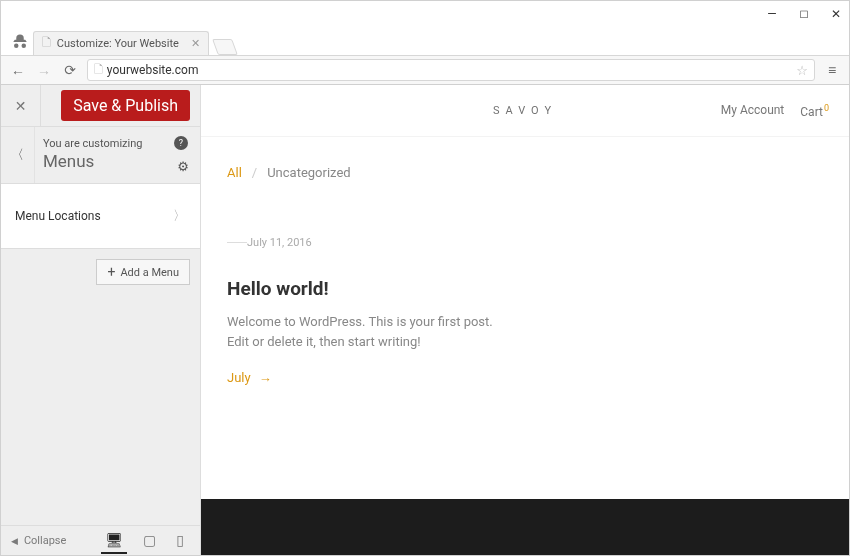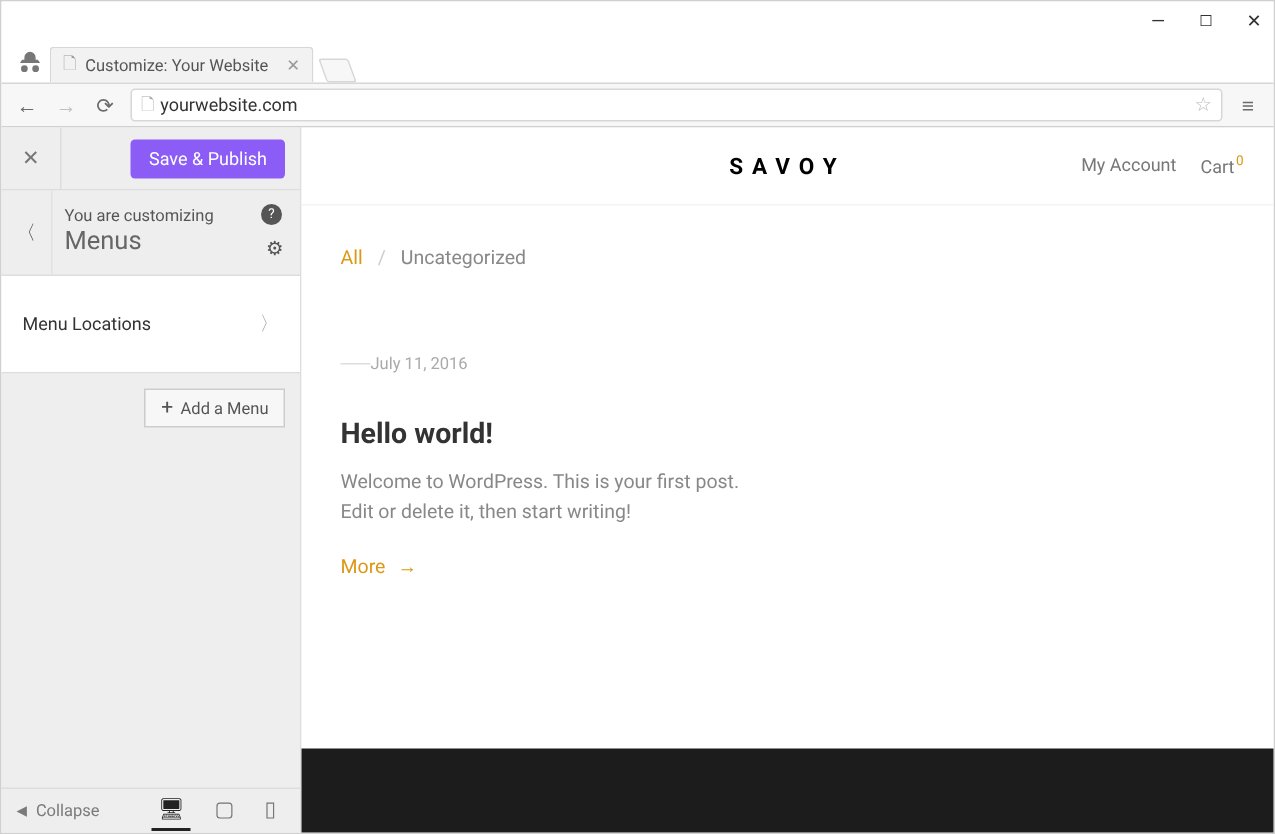--- a/index.html
+++ b/index.html
@@ -28,21 +28,21 @@
 .star{color:#b8b8b8;font-size:13px}
 
 
 .body{flex:1;display:flex;min-height:0}
 
 
 .sidebar{width:200px;background:#eeeeee;border-right:1px solid #ddd;display:flex;flex-direction:column}
 .sb-header{height:42px;background:#eee;display:flex;align-items:center;border-bottom:1px solid #ddd}
 .sb-close{width:40px;height:100%;display:flex;align-items:center;justify-content:center;border-right:1px solid #ddd;color:#777;font-size:14px;background:#eee}
 .sb-header .spacer{flex:1}
-.sb-save{background:#8b5cf6;color:#fff;border:none;font-size:12px;padding:6px 12px;border-radius:3px;margin-right:10px;cursor:pointer}
+.sb-save{background:#b91c1c;color:#fff;border:none;font-size:16px;padding:6px 12px;border-radius:3px;margin-right:10px;cursor:pointer}
 .sb-panel{padding:10px 14px 12px 42px;position:relative;border-bottom:1px solid #ddd;background:#eee}
 .sb-back{position:absolute;left:0;top:0;width:34px;height:100%;display:flex;align-items:center;justify-content:center;color:#555;font-size:13px;border-right:1px solid #e2e2e2}
 .sb-you{font-size:11px;color:#555}
 .sb-title{font-size:17px;color:#666;font-weight:400;margin-top:1px}
 .sb-help{position:absolute;right:12px;top:9px;color:#555;font-size:12px;background:#555;color:#fff;border-radius:50%;width:14px;height:14px;display:flex;align-items:center;justify-content:center;font-size:9px}
 .sb-gear{position:absolute;right:11px;bottom:9px;color:#555;font-size:13px}
 .sb-item{background:#fff;border-bottom:1px solid #ddd;padding:23px 14px;font-size:12px;color:#333;display:flex;justify-content:space-between;align-items:center;cursor:pointer}
 .sb-item .chev{color:#aaa;font-size:13px}
 .sb-area{flex:1;padding:10px;display:flex;justify-content:flex-end;align-items:flex-start}
 .add-menu{background:#f7f7f7;border:1px solid #ccc;font-size:11px;color:#555;padding:5px 10px;display:flex;align-items:center;gap:5px;cursor:pointer}
@@ -50,21 +50,21 @@
 .sb-footer{height:30px;border-top:1px solid #ddd;display:flex;align-items:center;background:#eee}
 .collapse{display:flex;align-items:center;gap:6px;font-size:11px;color:#7a7a7a;padding:0 10px;cursor:pointer}
 .collapse .tri{font-size:9px}
 .devices{margin-left:auto;display:flex;gap:12px;padding-right:12px}
 .device{color:#777;font-size:14px;padding:4px;cursor:pointer}
 .device.active{color:#222;border-bottom:2px solid #222}
 
 
 .preview{flex:1;background:#fff;display:flex;flex-direction:column}
 .phead{height:52px;display:flex;align-items:center;justify-content:center;position:relative;border-bottom:1px solid #f3f3f3}
-.logo{letter-spacing:6px;font-size:15px;font-weight:700;color:#000000}
+.logo{letter-spacing:6px;font-size:11px;font-weight:400;color:#737373}
 .pacct{position:absolute;right:20px;display:flex;gap:16px;font-size:12px;color:#777}
 .cart sup{color:#dc9814;font-size:9px;margin-left:1px}
 .pcontent{padding:28px 18px 0 26px;flex:1}
 .breadcrumb{font-size:13px;color:#888;display:flex;gap:10px;margin-bottom:56px}
 .breadcrumb .all{color:#dc9814}
 .breadcrumb .sep{color:#ccc}
 .date-row{display:flex;align-items:center;gap:0;font-size:11px;color:#aaa;margin-bottom:28px}
 .date-row .dash{width:20px;height:1px;background:#ddd}
 .ptitle{font-size:19px;color:#333;font-weight:700;margin-bottom:12px}
 .excerpt{font-size:13px;color:#888;line-height:1.55;max-width:280px;margin-bottom:18px}
@@ -165,21 +165,21 @@
           <span>Uncategorized</span>
         </div>
 
         <div class="date-row">
           <span class="dash"></span>
           <span>July 11, 2016</span>
         </div>
         <h2 class="ptitle">Hello world!</h2>
         <p class="excerpt">Welcome to WordPress. This is your first post. Edit or delete it, then start writing!</p>
         <a class="more">
-          <span>More</span>
+          <span>July</span>
           <span>→</span>
         </a>
       </div>
 
       <div class="pfooter"></div>
     </main>
   </div>
 </div>
 
 </body></html>

